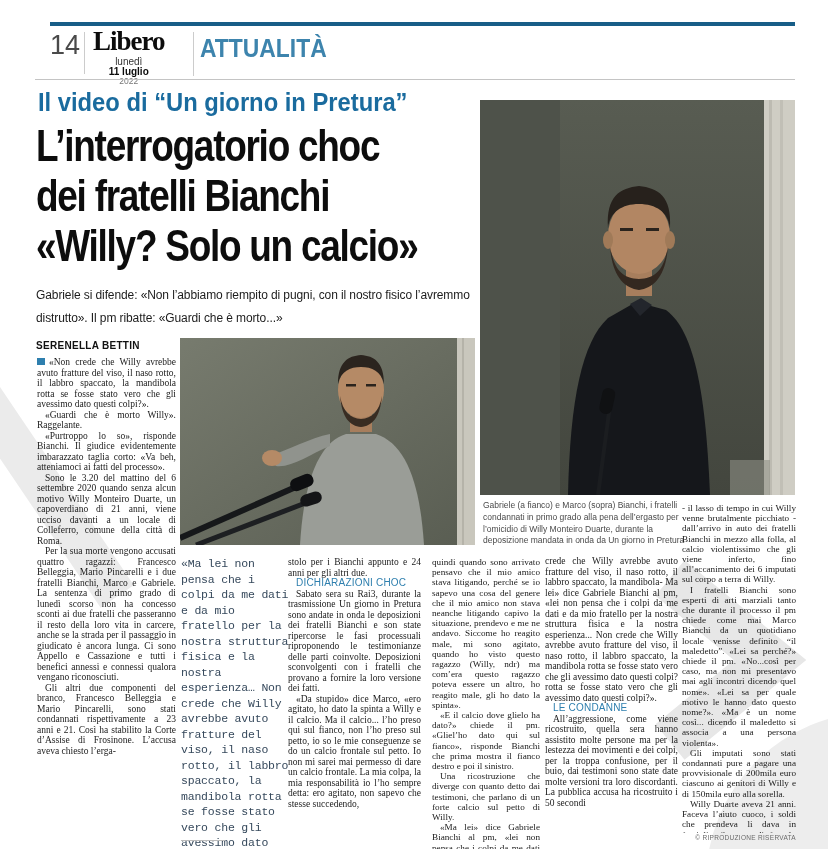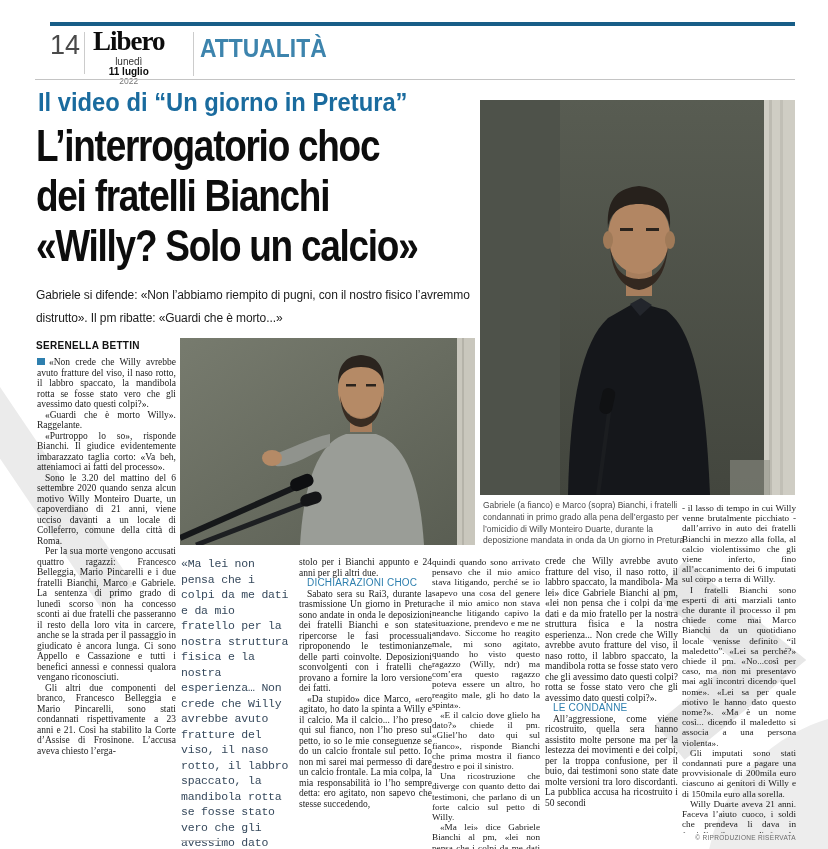--- a/index.html
+++ b/index.html
@@ -43,21 +43,21 @@
   #photo-right{left:480px;top:100px;}
   #photo-left{left:180px;top:338px;}
   #caption-right{left:483px;top:500px;width:212px;z-index:3;font-family:"Liberation Sans",sans-serif;
      font-size:8.5px;line-height:11.8px;color:#4a4a4a;}
 
   
   .col{z-index:3;font-size:9.5px;line-height:10.5px;text-align:justify;overflow:hidden;}
   .col p{margin:0;text-indent:8px;}
   .col p.cont{text-indent:0;}
   #col1{left:37px;top:357px;width:139px;height:492px;}
-  #col3{left:299px;top:557px;width:133px;height:292px;}
+  #col3{left:288px;top:557px;width:133px;height:292px;}
   #col4{left:432px;top:557px;width:108px;height:292px;font-size:9.2px;line-height:10.2px;}
   #col5{left:545px;top:556px;width:133px;height:293px;}
   #col6{left:682px;top:503px;width:114px;height:330px;font-size:9.2px;line-height:10.2px;}
   .bluesq{display:inline-block;width:8px;height:7px;background:#2e7fae;margin-right:4px;}
   .subhead{font-family:"Liberation Sans",sans-serif;font-weight:normal;font-size:10px;color:#2e7fae;
      letter-spacing:0.2px;margin:7px 0 6px 0;text-indent:0;text-align:left;}
   #copyright{left:682px;top:834px;width:114px;z-index:3;font-family:"Liberation Sans",sans-serif;
      font-size:6.5px;color:#6a6a6a;text-align:right;letter-spacing:0.3px;}
 
   

